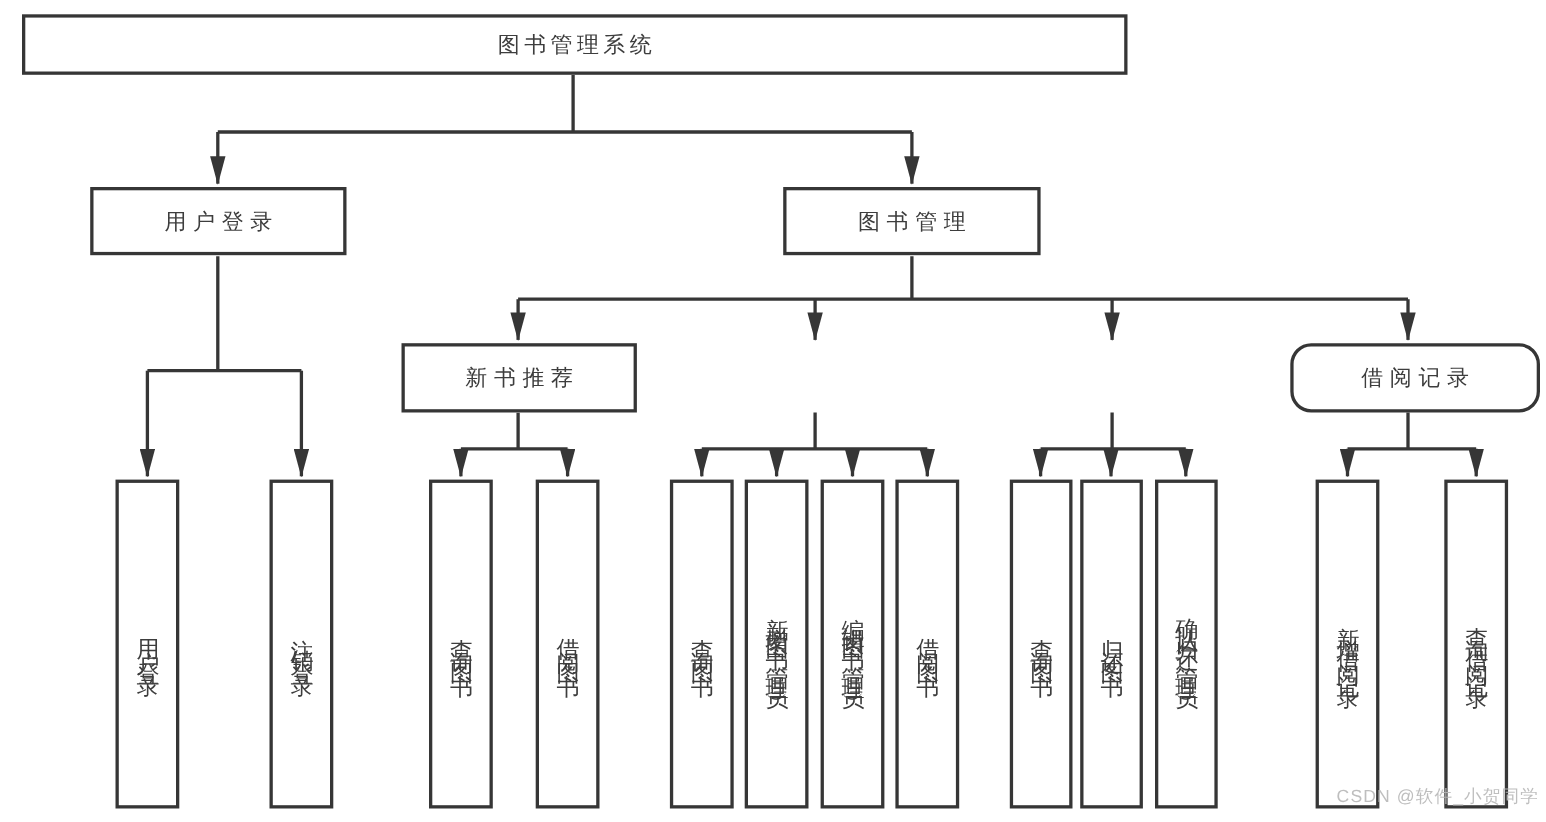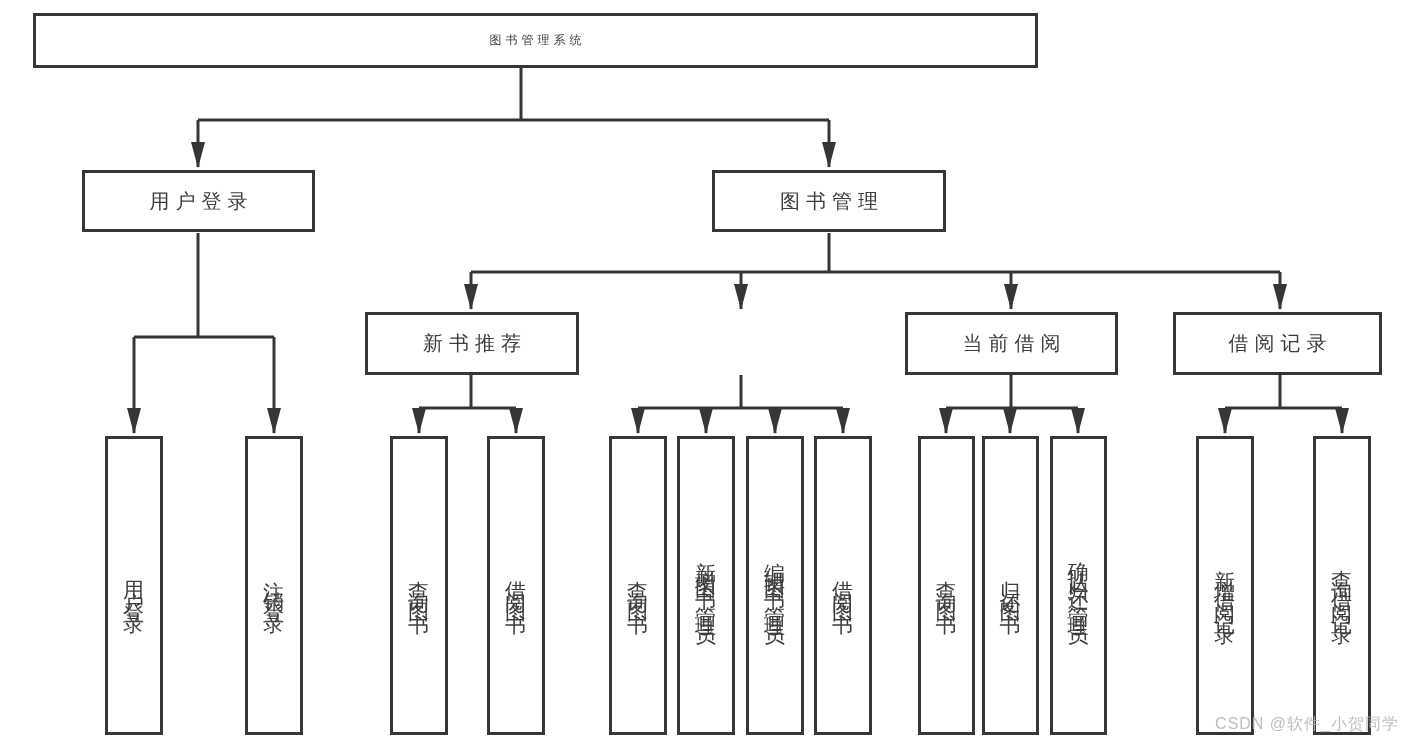--- a/index.html
+++ b/index.html
@@ -18,21 +18,21 @@
     background: #ffffff;
     border: 3px solid #363636;
     color: #3d3d3d;
     display: flex;
     align-items: center;
     justify-content: center;
     text-align: center;
     z-index: 2;
   }
   .box.h { font-size: 20px; letter-spacing: 6px; text-indent: 6px; }
-  .box.title { font-size: 12px; letter-spacing: 4px; text-indent: 4px; margin-left: 13px; }
+  .box.title { font-size: 20px; letter-spacing: 4px; text-indent: 4px; }
   .box.v {
     writing-mode: vertical-rl;
     text-orientation: mixed;
     font-size: 21px;
     letter-spacing: 11px;
     line-height: 1;
   }
   .box.v.long { letter-spacing: 9px; }
   .watermark {
     position: absolute;
@@ -87,22 +87,21 @@
     <line x1="1225" y1="408" x2="1225" y2="433" stroke="#363636" stroke-width="3" marker-end="url(#arw)"></line>
     <line x1="1342" y1="408" x2="1342" y2="433" stroke="#363636" stroke-width="3" marker-end="url(#arw)"></line>
   </svg>
 
   <div class="box title" style="left:20px; top:13px; width:1005px; height:55px;">图书管理系统</div>
 
   <div class="box h" style="left:82px; top:170px; width:233px; height:62px;">用户登录</div>
   <div class="box h" style="left:712px; top:170px; width:234px; height:62px;">图书管理</div>
 
   <div class="box h" style="left:365px; top:312px; width:214px; height:63px;">新书推荐</div>
-  <div class="box h" style="left:905px; top:312px; width:213px; height:63px;">当前借阅</div>
-  <div class="box h" style="left:1173px; top:312px; width:209px; height:63px;">借阅记录</div>
+  <div class="box h" style="left:1173px; top:312px; width:227px; height:63px;border-radius:19px;">借阅记录</div>
 
   <div class="box v" style="left:105px; top:436px; width:58px; height:299px;">用户登录</div>
   <div class="box v" style="left:245px; top:436px; width:58px; height:299px;">注销登录</div>
 
   <div class="box v" style="left:390px; top:436px; width:58px; height:299px;">查询图书</div>
   <div class="box v" style="left:487px; top:436px; width:58px; height:299px;">借阅图书</div>
 
   <div class="box v" style="left:609px; top:436px; width:58px; height:299px;">查询图书</div>
   <div class="box v long" style="left:677px; top:436px; width:58px; height:299px;">新增图书（管理员）</div>
   <div class="box v long" style="left:746px; top:436px; width:58px; height:299px;">编辑图书（管理员）</div>

